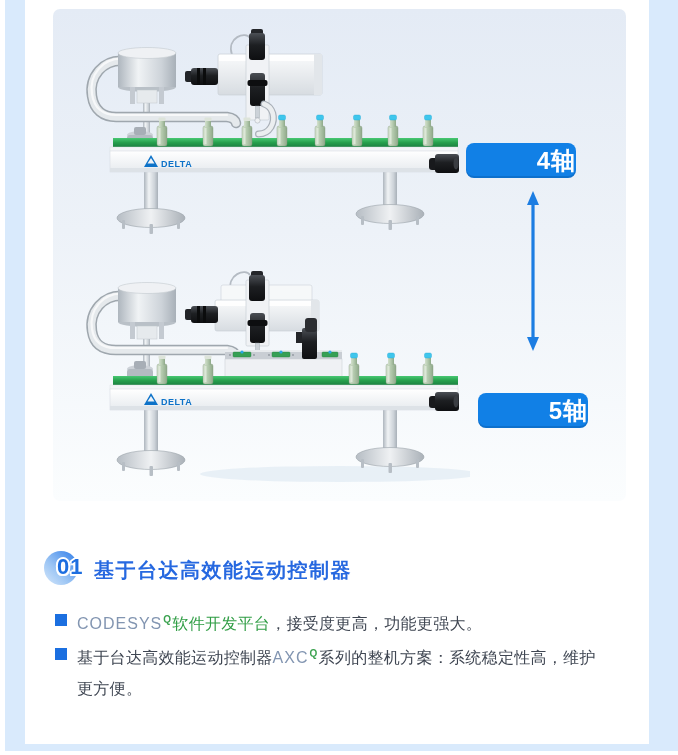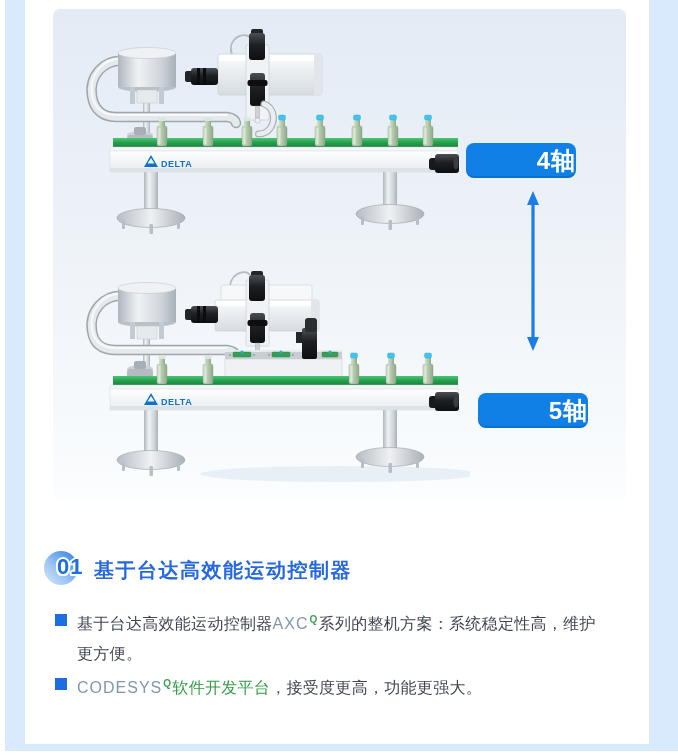--- a/index.html
+++ b/index.html
@@ -358,22 +358,22 @@
 
     <div class="section-head">
       <span class="num-circle"></span>
       <span class="num">01</span>
       <span class="sec-title">基于台达高效能运动控制器</span>
     </div>
 
     <div class="bullets">
       <div class="bullet-item">
         <span class="sq"></span>
-        <p><span>基于台达高效能运动控制器</span><span class="prod">AXC</span><sup class="supq">Q</sup><span>系列的整机方案：系统稳定性高，维护更方便。</span></p>
+        <p><span class="prod">CODESYS</span><sup class="supq">Q</sup><span class="hl">软件开发平台</span><span>，接受度更高，功能更强大。</span></p>
       </div>
       <div class="bullet-item">
         <span class="sq"></span>
-        <p><span class="prod">CODESYS</span><sup class="supq">Q</sup><span class="hl">软件开发平台</span><span>，接受度更高，功能更强大。</span></p>
+        <p><span>基于台达高效能运动控制器</span><span class="prod">AXC</span><sup class="supq">Q</sup><span>系列的整机方案：系统稳定性高，维护更方便。</span></p>
       </div>
     </div>
 
   </div>
 </div>
 
 </body></html>

